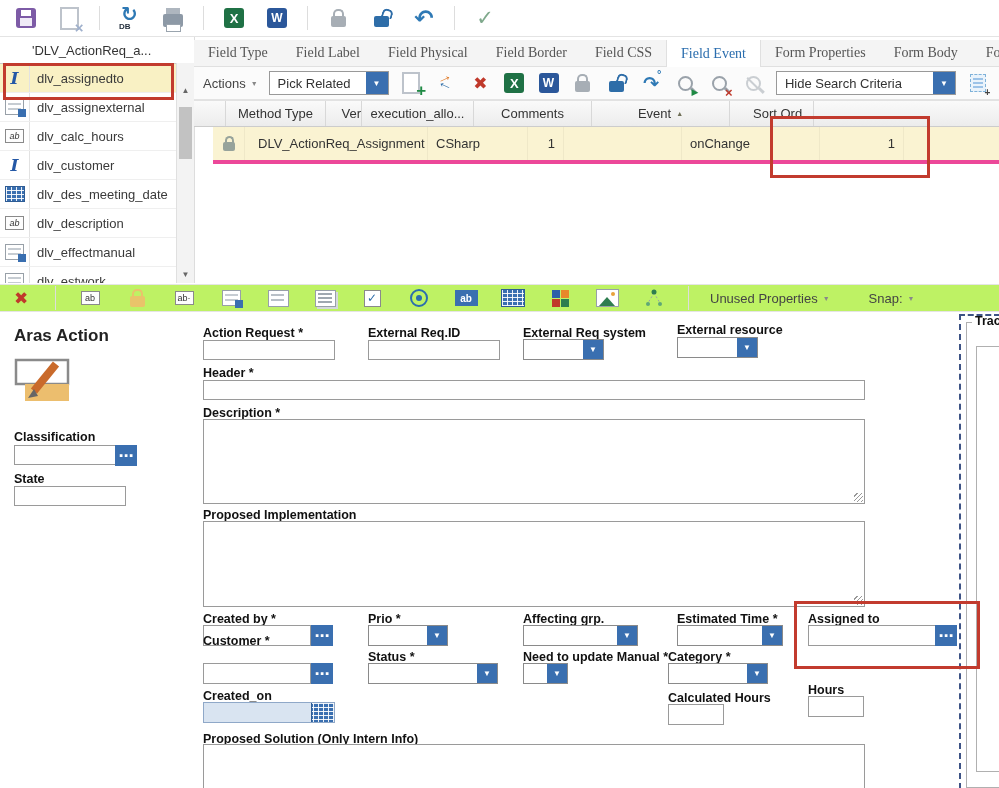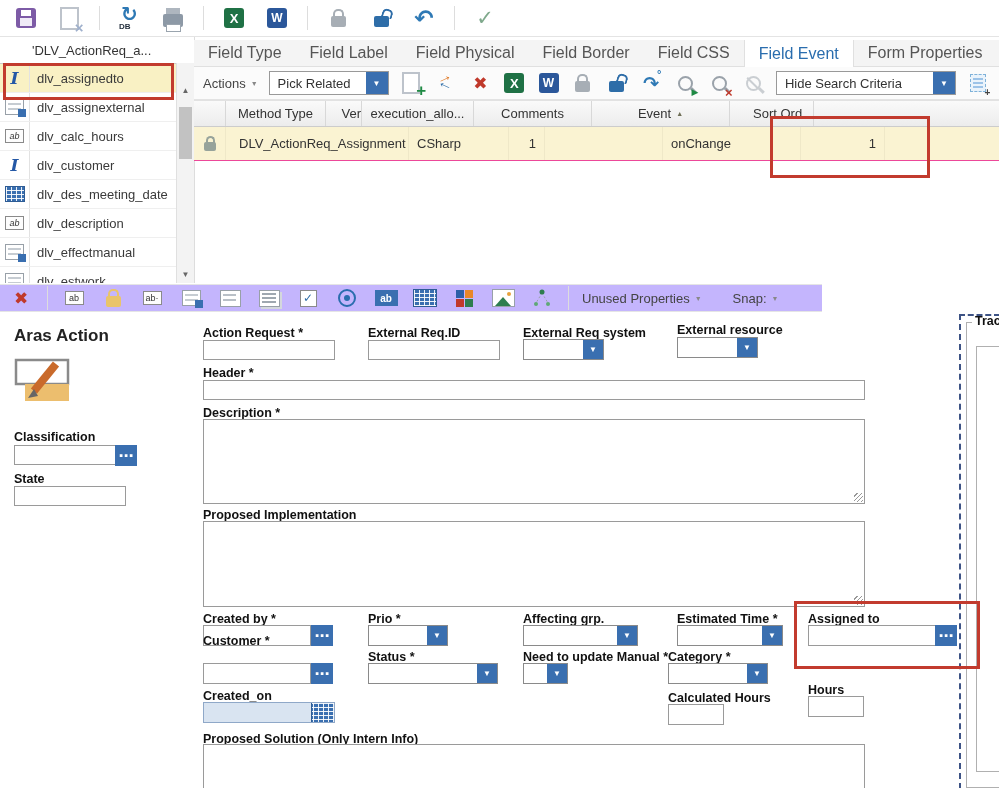--- a/index.html
+++ b/index.html
@@ -79,44 +79,44 @@
   .fi-cal,.d-grid{width:18px;height:14px;background:#3A6FB0;border:1px solid #2E5C94;
        background-image:linear-gradient(rgba(255,255,255,.9) 1px,transparent 1px),linear-gradient(90deg,rgba(255,255,255,.9) 1px,transparent 1px);
        background-size:5px 4px;background-position:0 3px;}
   .lp-scroll{position:absolute;right:0;top:26px;bottom:0;width:17px;background:#F3F3F3;border-left:1px solid #e0e0e0;}
   .sb-up,.sb-dn{position:absolute;left:0;width:17px;height:18px;display:flex;align-items:center;justify-content:center;color:#666;font-size:8px;cursor:pointer;}
   .sb-up{top:18px;}.sb-up::before{content:"▲";}
   .sb-dn{bottom:0;}.sb-dn::before{content:"▼";}
   .sb-thumb{position:absolute;left:2px;top:44px;width:13px;height:52px;background:#C2C2C2;cursor:pointer;}
   
   .tabs{position:absolute;left:194px;top:40px;width:805px;height:27px;display:flex;background:#F4F4F4;border-bottom:1px solid #e0e0e0;box-sizing:border-box;}
-  .tab{padding:0 14px;display:flex;align-items:center;font-size:16px;color:#555;cursor:pointer;white-space:nowrap;}
+  .tab{padding:0 14px;display:flex;align-items:center;font-size:14px;color:#555;cursor:pointer;white-space:nowrap;font-family:Liberation Serif, serif;}
   .tab.active{background:#fff;color:#2A6DAE;border-left:1px solid #e0e0e0;border-right:1px solid #e0e0e0;margin-bottom:-1px;}
   
   .actions-bar{position:absolute;left:194px;top:67px;width:805px;height:33px;background:#FBFBFB;border-bottom:1px solid #e3e3e3;
        display:flex;align-items:center;gap:11px;padding:0 9px;box-sizing:border-box;}
   .menu-label{display:flex;align-items:center;gap:5px;color:#444;cursor:pointer;}
   .menu-label::after{content:"▼";font-size:7px;color:#888;}
   .sel{display:inline-flex;border:1px solid #999;height:24px;background:#fff;box-sizing:border-box;cursor:pointer;}
   .sel-face{padding:0 8px;display:flex;align-items:center;color:#333;}
   .sel-btn{width:22px;background:#3A6FB0;display:flex;align-items:center;justify-content:center;}
   .sel-btn::before{content:"▼";font-size:8px;color:#fff;}
   .ml-auto{margin-left:auto;}
   
   .grid{position:absolute;left:194px;top:100px;width:805px;}
   .grid-header{display:flex;height:27px;background:linear-gradient(#FAFAFA,#ECECEC);border-top:1px solid #e2e2e2;border-bottom:1px solid #ccc;box-sizing:border-box;}
   .gh{display:flex;align-items:center;justify-content:center;border-right:1px solid #d8d8d8;color:#333;box-sizing:border-box;cursor:pointer;}
   .sorted::after{content:"▲";font-size:7px;margin-left:5px;color:#6E6E55;}
-  .grid-row{display:flex;height:33px;background:#FAF3D2;border-bottom:1px solid #ec4899;cursor:pointer;}
+  .grid-row{display:flex;height:33px;background:#FAF3D2;border-bottom:4px solid #ec4899;cursor:pointer;margin-left:19px;}
   .gc{display:flex;align-items:center;border-right:1px solid #EFE8C8;padding:0 8px;box-sizing:border-box;color:#333;}
   .c0{width:32px;justify-content:center;}.c1{width:183px;padding-left:13px;}.c2{width:100px;}.c3{width:36px;justify-content:flex-end;}
   .c4{width:112px;}.c5{width:118px;}.c6{width:138px;}.c7{width:84px;justify-content:flex-end;}
   
-  .designer-bar{position:absolute;left:0;top:284px;width:822px;height:28px;border-top:1px solid #e5e5e5;border-bottom:1px solid #e5e5e5;
-       background:#c4b5fd;display:flex;align-items:center;gap:13px;padding-left:8px;box-sizing:border-box;}
+  .designer-bar{position:absolute;left:0;top:284px;width:999px;height:28px;border-top:1px solid #e5e5e5;border-bottom:1px solid #e5e5e5;
+       background:#bef264;display:flex;align-items:center;gap:21px;padding-left:8px;box-sizing:border-box;}
   .d-list,.d-multilist{width:19px;height:15px;border:1px solid #98A0A8;background:#fff;position:relative;}
   .d-list::before{content:"";position:absolute;left:2px;right:4px;top:3px;height:9px;background:repeating-linear-gradient(#B9C0C7 0 2px,transparent 2px 5px);}
   .d-multilist{box-shadow:2px 2px 0 #D4D8DC;}
   .d-multilist::before{content:"";position:absolute;left:2px;right:3px;top:2px;height:11px;background:repeating-linear-gradient(#9FA8B0 0 2px,transparent 2px 4px);}
   .d-check{width:15px;height:15px;border:1px solid #8a8a8a;background:#fff;display:inline-flex;align-items:center;justify-content:center;}
   .d-check::before{content:"✓";color:#2E6DA8;font-size:12px;font-weight:bold;}
   .d-radio{width:14px;height:14px;border:2px solid #2A6DAE;border-radius:50%;display:inline-flex;align-items:center;justify-content:center;}
   .d-radio::before{content:"";width:6px;height:6px;border-radius:50%;background:#2A6DAE;}
   .d-bluab{width:23px;height:16px;background:#3A6FB0;color:#fff;display:inline-flex;align-items:center;justify-content:center;font-size:10px;font-weight:bold;}
   .d-bluab::before{content:"ab";}

